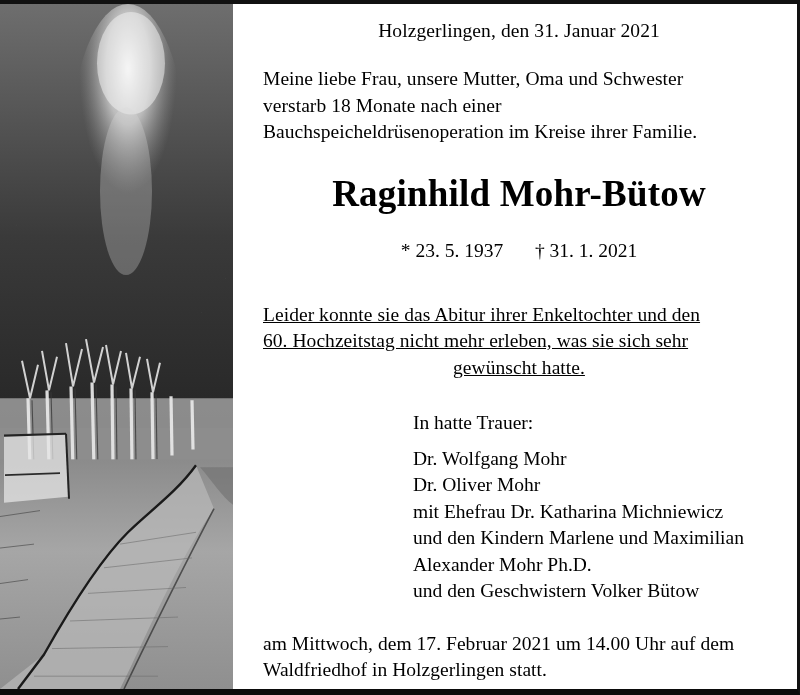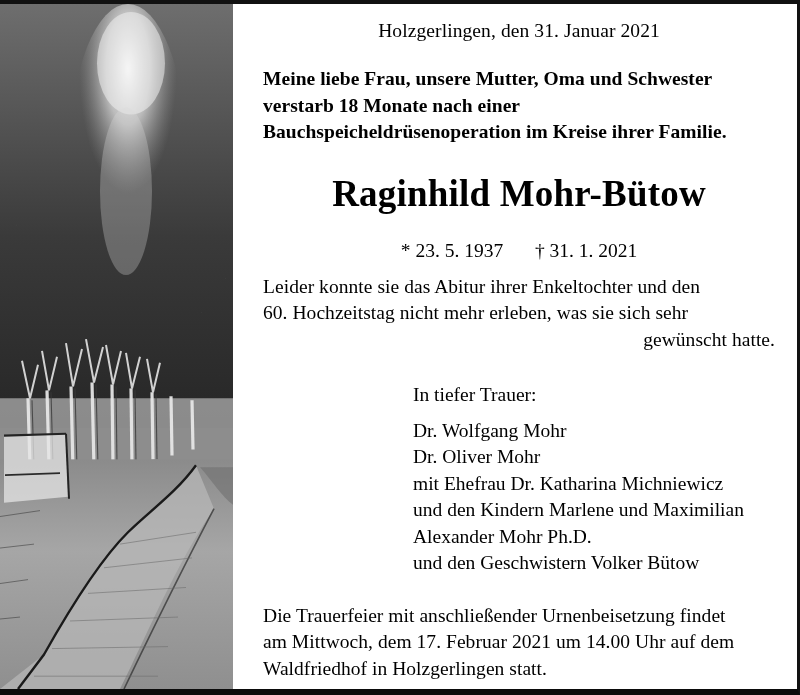--- a/index.html
+++ b/index.html
@@ -51,30 +51,31 @@
     line-height: 26px;
     margin-top: 14px;
     letter-spacing: 0.1px;
   }
 
   .para {
     font-size: 19.5px;
     line-height: 26.5px;
     letter-spacing: 0.05px;
   }
-  .para-intro { margin-top: 22px; font-weight: bold; }
+  .para-intro { margin-top: 22px; }
   .para-intro div:last-child { white-space: nowrap; }
 
   .para-mid {
-    margin-top: 10px;
+    margin-top: 38px;
     text-align: justify;
     text-justify: inter-word;
+    text-decoration: underline;
   }
   .para-mid > div { }
-  .para-mid .lastline { text-align: right; }
+  .para-mid .lastline { text-align: center; }
 
   .para-final {
     margin-top: 26px;
     text-align: justify;
   }
   .para-final .lastline { text-align: left; }
 
   .name-block {
     text-align: center;
     margin-top: 26px;
@@ -254,31 +255,30 @@
       </div>
     </div>
 
     <div class="para para-mid">
       <div>Leider konnte  sie das Abitur ihrer Enkeltochter und den</div>
       <div>60. Hochzeitstag nicht mehr erleben, was sie sich sehr</div>
       <div class="lastline">gewünscht hatte.</div>
     </div>
 
     <div class="mourners">
-      <div class="mourners-heading">In tiefer Trauer:</div>
+      <div class="mourners-heading">In hatte Trauer:</div>
       <div class="mourners-list">
         <div>Dr. Wolfgang Mohr</div>
         <div>Dr. Oliver Mohr</div>
         <div>mit Ehefrau Dr. Katharina Michniewicz</div>
         <div>und den Kindern Marlene und Maximilian</div>
         <div>Alexander Mohr Ph.D.</div>
         <div>und den Geschwistern Volker Bütow</div>
       </div>
     </div>
 
     <div class="para para-final">
-      <div>Die Trauerfeier mit anschließender Urnenbeisetzung findet</div>
       <div>am Mittwoch, dem 17. Februar 2021 um 14.00 Uhr auf dem</div>
       <div class="lastline">Waldfriedhof in Holzgerlingen statt.</div>
     </div>
 
   </div>
 </div>
 
 </body></html>

